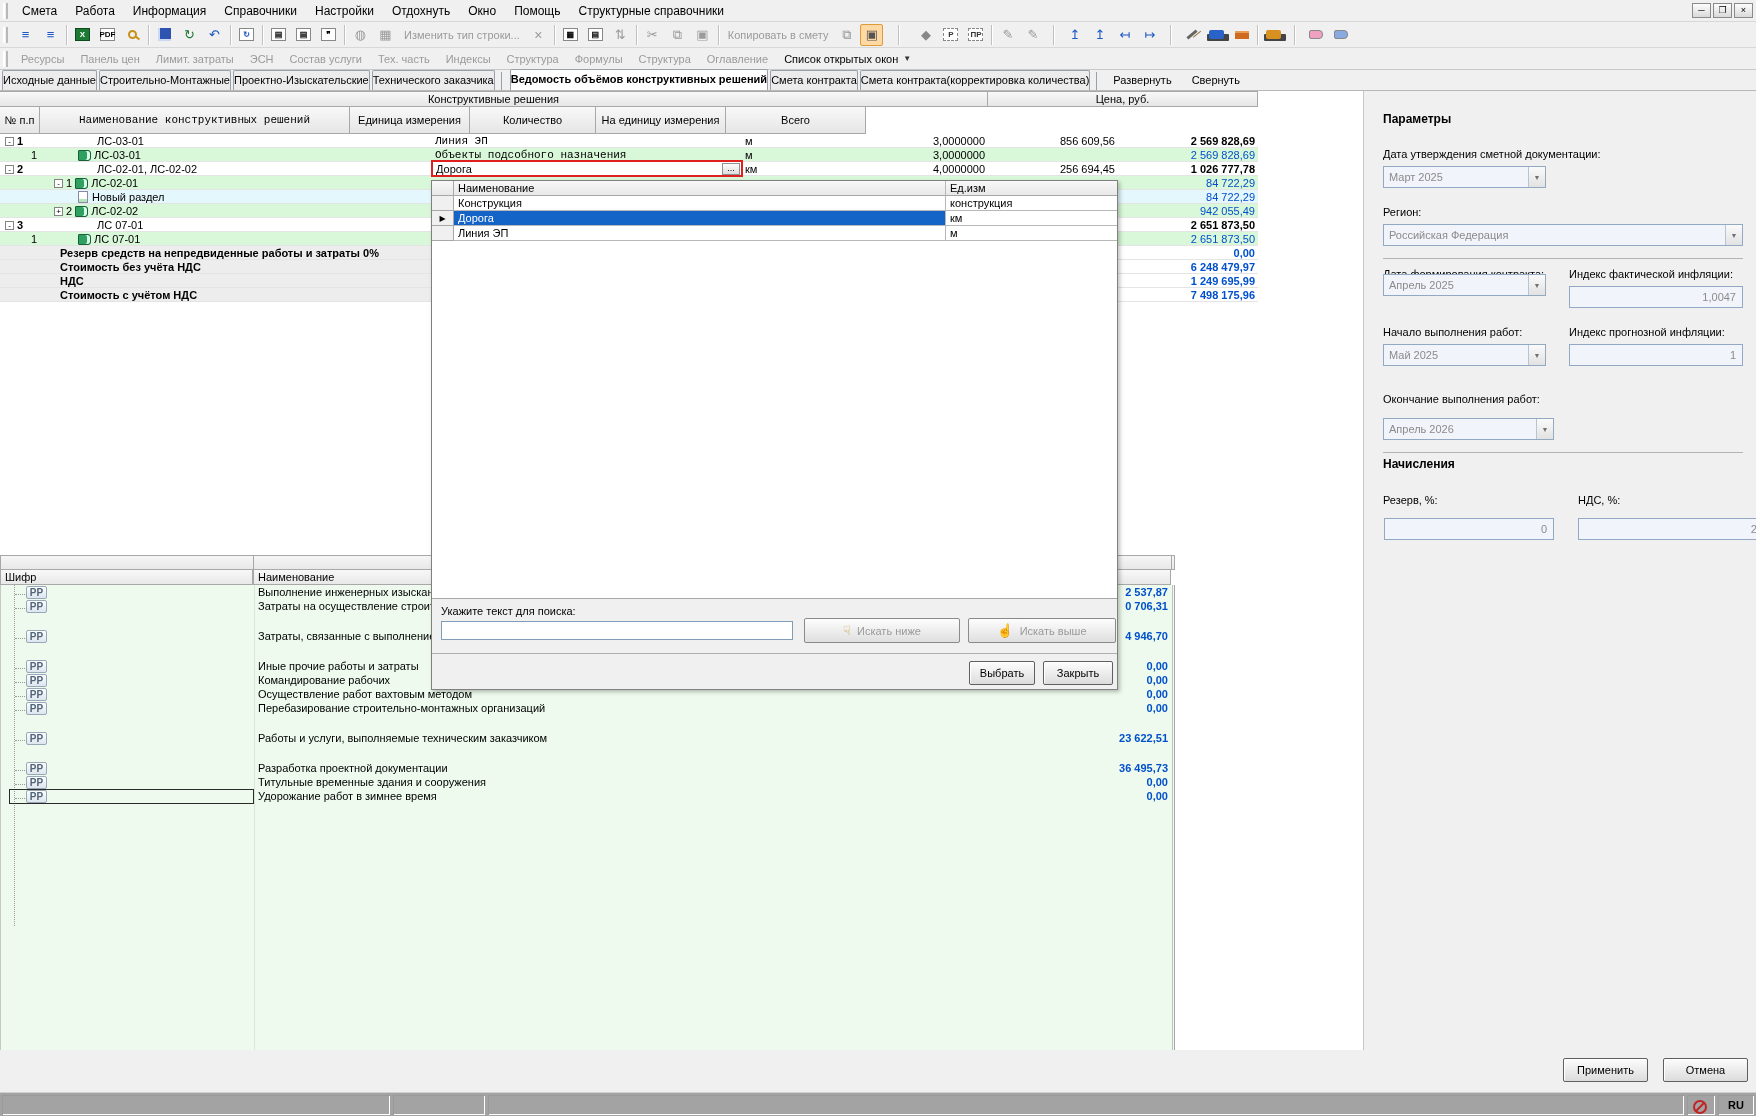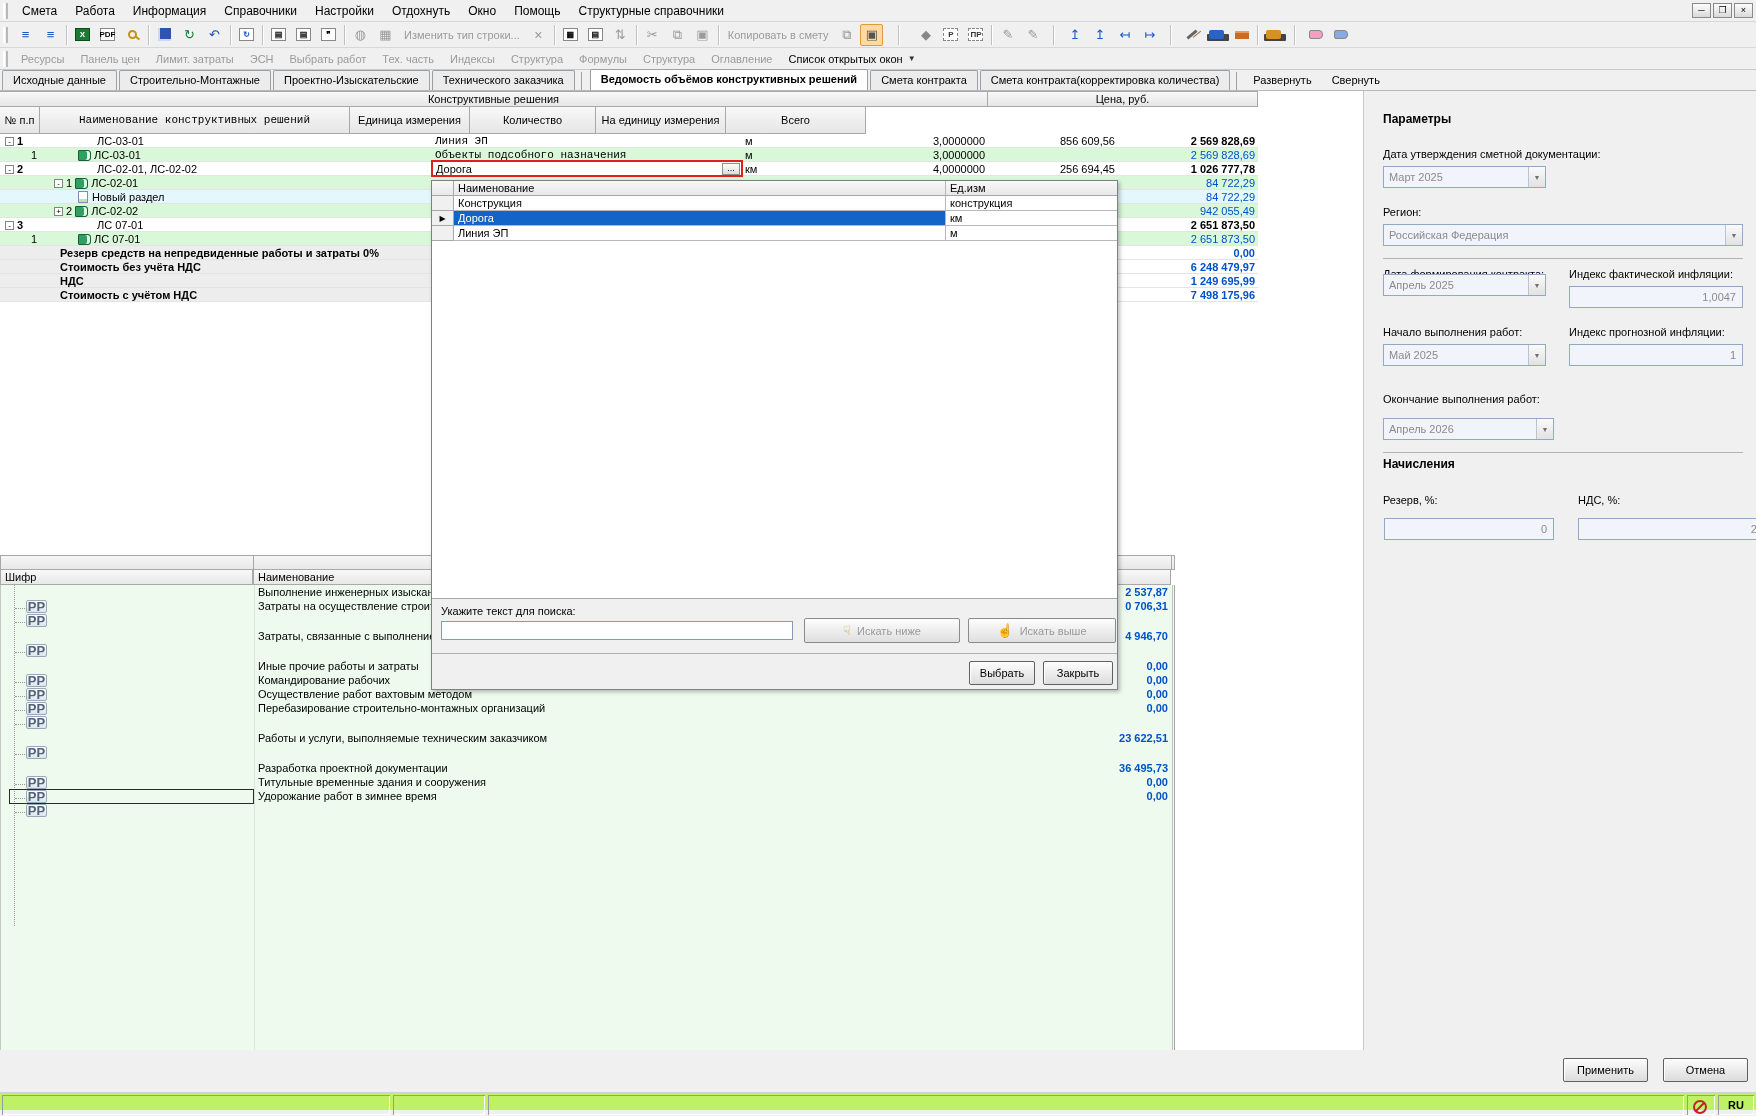--- a/index.html
+++ b/index.html
@@ -37,21 +37,21 @@
   .hammer { width:12px; height:3px; background:#666; transform:rotate(-40deg);
     box-shadow:4px 3px 0 -1px #a07040; }
   .book-i { width:14px; height:9px; border-radius:2px 4px 4px 2px; border:1px solid #888; }
   .orange-hl { background:#ffd9a3; border:1px solid #e09a3a; border-radius:2px; }
   .t2-item { padding:0 8px; color:#9a9a9a; height:22px; line-height:22px; }
   .t2-active { color:#000; display:flex; align-items:center; gap:5px; padding:0 8px; }
   .t2-arrow { font-size:8px; color:#333; }
   
   .tabbar { position:absolute; top:70px; left:0; width:1756px; height:21px;
     background:#f0f0f0; border-bottom:1px solid #b8b8b8; display:flex; align-items:flex-end; }
-  .tab { height:20px; line-height:19px; padding:0 10px; border:1px solid #9aa0a8; border-bottom:none;
+  .tab { height:20px; line-height:19px; padding:0 0; border:1px solid #9aa0a8; border-bottom:none;
     background:#ececec; margin-left:2px; border-radius:2px 2px 0 0; white-space:nowrap; }
   .tab.active { background:#fff; font-weight:bold; height:21px; }
   .tabgap { width:7px; border-left:1px solid #9aa0a8; margin-left:6px; height:18px; }
   .tab-action { padding:0 10px; line-height:20px; white-space:nowrap; }
   
   .workspace { position:absolute; top:91px; left:0; width:1364px; height:959px;
     background:#fff; border-right:1px solid #c8c8c8; }
   
   .ug { position:absolute; top:0; left:0; width:1258px; }
   .hgrp, .hcols { display:flex; }
@@ -120,23 +120,23 @@
   .lg-hcell { background:linear-gradient(#f8f8f8,#e8e8e8); border-right:1px solid #a8a8a8;
     border-bottom:1px solid #a8a8a8; border-left:1px solid #a8a8a8; padding:0 4px; }
   .lg-body { position:relative; background:#edfaed; height:465px;
     border-left:1px solid #c8c8c8; border-right:1px solid #a8a8a8; }
   .lg-vline { position:absolute; top:0; bottom:0; left:1171px; border-left:1px solid #c0c0c0; }
   .lg-vline2 { position:absolute; top:0; bottom:0; left:253px; border-left:1px solid #d8e8d8; }
   .lg-tree { position:absolute; left:13px; top:0; height:341px; border-left:1px dotted #9a9a9a; }
   .lrow { display:flex; position:relative; }
   .lrow .shifr { width:253px; position:relative; }
   .lrow .stub { position:absolute; left:-12px; top:7px; width:12px; border-top:1px dotted #9a9a9a; }
-  .pp { position:relative; margin-left:25px; margin-top:15px; width:21px; height:13px;
+  .pp { position:relative; margin-left:25px; margin-top:1px; width:21px; height:13px;
     background:linear-gradient(#fdfdfd,#dde6ee); border:1px solid #98a8b8; border-radius:2px;
-    font-size:13px; color:#51657a; font-weight:bold; text-align:center; line-height:11px; }
+    font-size:10px; color:#51657a; font-weight:bold; text-align:center; line-height:11px; }
   .lrow .lname { width:747px; padding:0 4px; line-height:14px; }
   .lrow .lval { width:171px; text-align:right; padding:0 4px; color:#0050cc; font-weight:bold;
     line-height:14px; }
   .selbox { position:absolute; left:8px; top:0; width:245px; height:15px; border:1px solid #2a2a2a; }
   
   .rpanel { position:absolute; top:91px; left:1365px; width:391px; height:1001px; background:#f0f0f0; }
   .rp-title { position:absolute; font-weight:bold; font-size:12px; }
   .rp-label { position:absolute; }
   .combo { position:absolute; height:22px; background:#f1f5fb; border:1px solid #93a8c2;
     color:#8a8a8a; display:flex; align-items:center; }
@@ -144,22 +144,22 @@
   .combo .ca { width:17px; height:100%; background:linear-gradient(#fafafa,#e2e2e2);
     border-left:1px solid #b8c4d2; display:flex; align-items:center; justify-content:center;
     font-size:7px; color:#707070; }
   .rinput { position:absolute; height:22px; background:#f1f5fb; border:1px solid #93a8c2;
     color:#8a8a8a; text-align:right; padding:0 6px; line-height:20px; }
   .rp-hr { position:absolute; width:360px; border-top:1px solid #b4b4b4; }
   .btn { position:absolute; height:24px; background:linear-gradient(#fdfdfd,#dcdcdc);
     border:1px solid #606060; box-shadow:inset 1px 1px 0 #fff; border-radius:2px;
     text-align:center; line-height:22px; }
   
-  .statusbar { position:absolute; top:1092px; left:0; width:1756px; height:18px;
-    background:#bef264; border-top:1px solid #d0d0d0; }
+  .statusbar { position:absolute; top:1092px; left:0; width:1756px; height:24px;
+    background:#a3a3a3; border-top:1px solid #d0d0d0; }
   .spanel { position:absolute; top:2px; height:20px;
     box-shadow:inset 1px 1px 0 #9a9a9a, inset -1px -1px 0 #fff; }
   .noicon { position:absolute; top:5px; width:14px; height:14px; border:2px solid #c22424;
     border-radius:50%; }
   .noicon .sl { position:absolute; left:4px; top:-1px; width:2px; height:12px;
     background:#c22424; transform:rotate(45deg); }
   .ru { text-align:center; line-height:20px; font-weight:bold; }
 </style>
 </head>
 <body>
@@ -317,21 +317,21 @@
       <span class="book-i" style="background:#88aaE0;"></span>
     </div>
 </div>
 
 <div class="toolbar2">
   <div class="grip"></div>
   <div class="t2-item">Ресурсы</div>
   <div class="t2-item">Панель цен</div>
   <div class="t2-item">Лимит. затраты</div>
   <div class="t2-item">ЭСН</div>
-  <div class="t2-item">Выбрать работ</div>
+  <div class="t2-item">Состав услуги</div>
   <div class="t2-item">Тех. часть</div>
   <div class="t2-item">Индексы</div>
   <div class="t2-item">Структура</div>
   <div class="t2-item">Формулы</div>
   <div class="t2-item">Структура</div>
   <div class="t2-item">Оглавление</div>
   <div class="t2-active">
     <span>Список открытых окон</span>
     <span class="t2-arrow">▼</span>
   </div>

